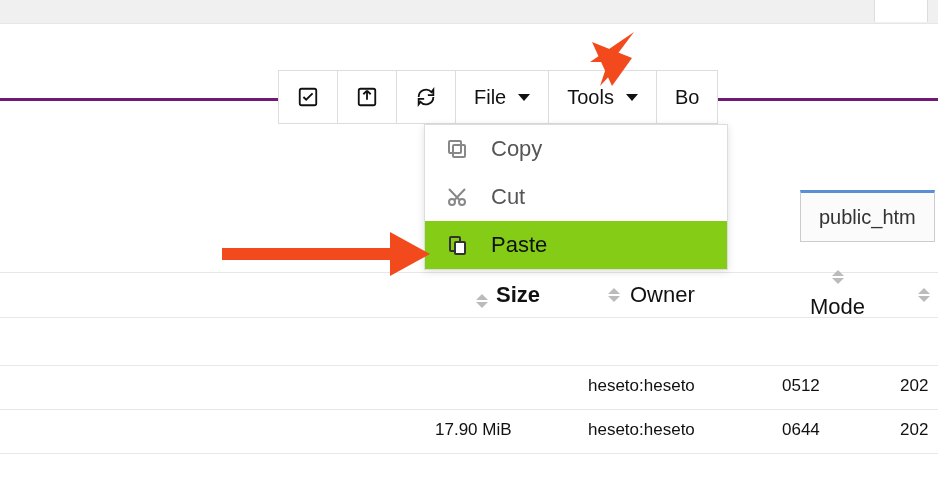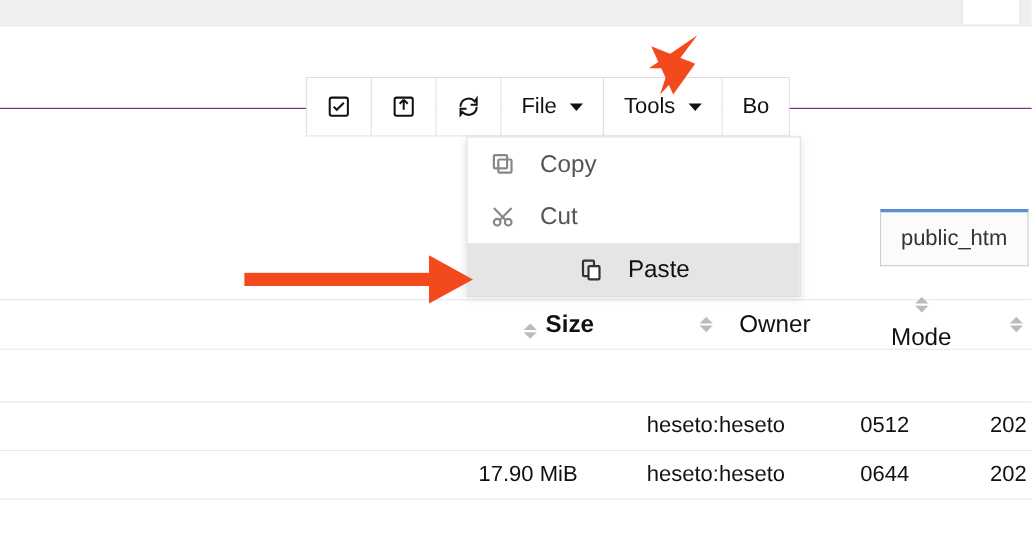--- a/index.html
+++ b/index.html
@@ -21,21 +21,21 @@
     right: 10px;
     top: -4px;
     width: 54px;
     height: 26px;
     border: 1px solid #ddd;
     border-bottom: none;
     background: #fff;
   }
   .toolbar-wrap {
     background: #fff;
-    border-bottom: 1px solid #701a75;
+    border-bottom: 3px solid #701a75;
     padding-top: 46px;
     padding-bottom: 28px;
     position: relative;
   }
   .toolbar {
     position: absolute;
     left: 278px;
     top: 46px;
     display: flex;
     border: 1px solid #ddd;
@@ -77,23 +77,22 @@
     display: flex;
     align-items: center;
     gap: 22px;
     height: 48px;
     padding: 0 20px;
     font-size: 22px;
     color: #555;
     cursor: pointer;
   }
   .ditem.hover {
-    background: #e5e5e5;
-    color: #111;
-    justify-content: center;
+    background: #84cc16;
+    color: #111;
   }
   .micon { width: 24px; height: 24px; color: #888; flex: 0 0 24px; }
   .tabrow {
     position: absolute;
     left: 800px;
     top: 190px;
     display: flex;
   }
   .tab {
     height: 52px;
@@ -116,39 +115,39 @@
     display: flex;
     align-items: center;
     height: 46px;
     border-top: 1px solid #e7e7e7;
     border-bottom: 1px solid #e7e7e7;
     font-size: 22px;
     color: #111;
     position: relative;
   }
   .th-size  { position: absolute; left: 476px; display:flex; align-items:flex-end; gap:8px;font-weight:bold;}
-  .th-owner { position: absolute; left: 636px; display:flex; align-items:center; gap:24px;}
+  .th-owner { position: absolute; left: 608px; display:flex; align-items:center; gap:10px;}
   .th-mode  { position: absolute; left: 810px; display:flex; align-items:center; gap:10px;flex-direction:column;}
   .th-last  { position: absolute; left: 918px; display:flex; align-items:center; gap:10px;}
   .sorticon {
     display: inline-flex; flex-direction: column; gap: 2px;
   }
   .sorticon .up, .sorticon .dn {
     width: 0; height: 0;
     border-left: 6px solid transparent;
     border-right: 6px solid transparent;
   }
   .sorticon .up { border-bottom: 6px solid #bbb; }
   .sorticon .dn { border-top: 6px solid #bbb; }
   .gaprow { height: 48px; border-bottom: 1px solid #e7e7e7; }
   .trow {
     height: 44px;
     border-bottom: 1px solid #e7e7e7;
     position: relative;
-    font-size: 20px;
+    font-size: 17px;
     color: #111;
   }
   .c-size  { position: absolute; left: 435px; }
   .c-owner { position: absolute; left: 588px; }
   .c-mode  { position: absolute; left: 782px; }
   .c-date  { position: absolute; left: 900px; }
   .trow span { top: 10px; position: absolute; }
   
   .arrow1 {
     position: absolute;

